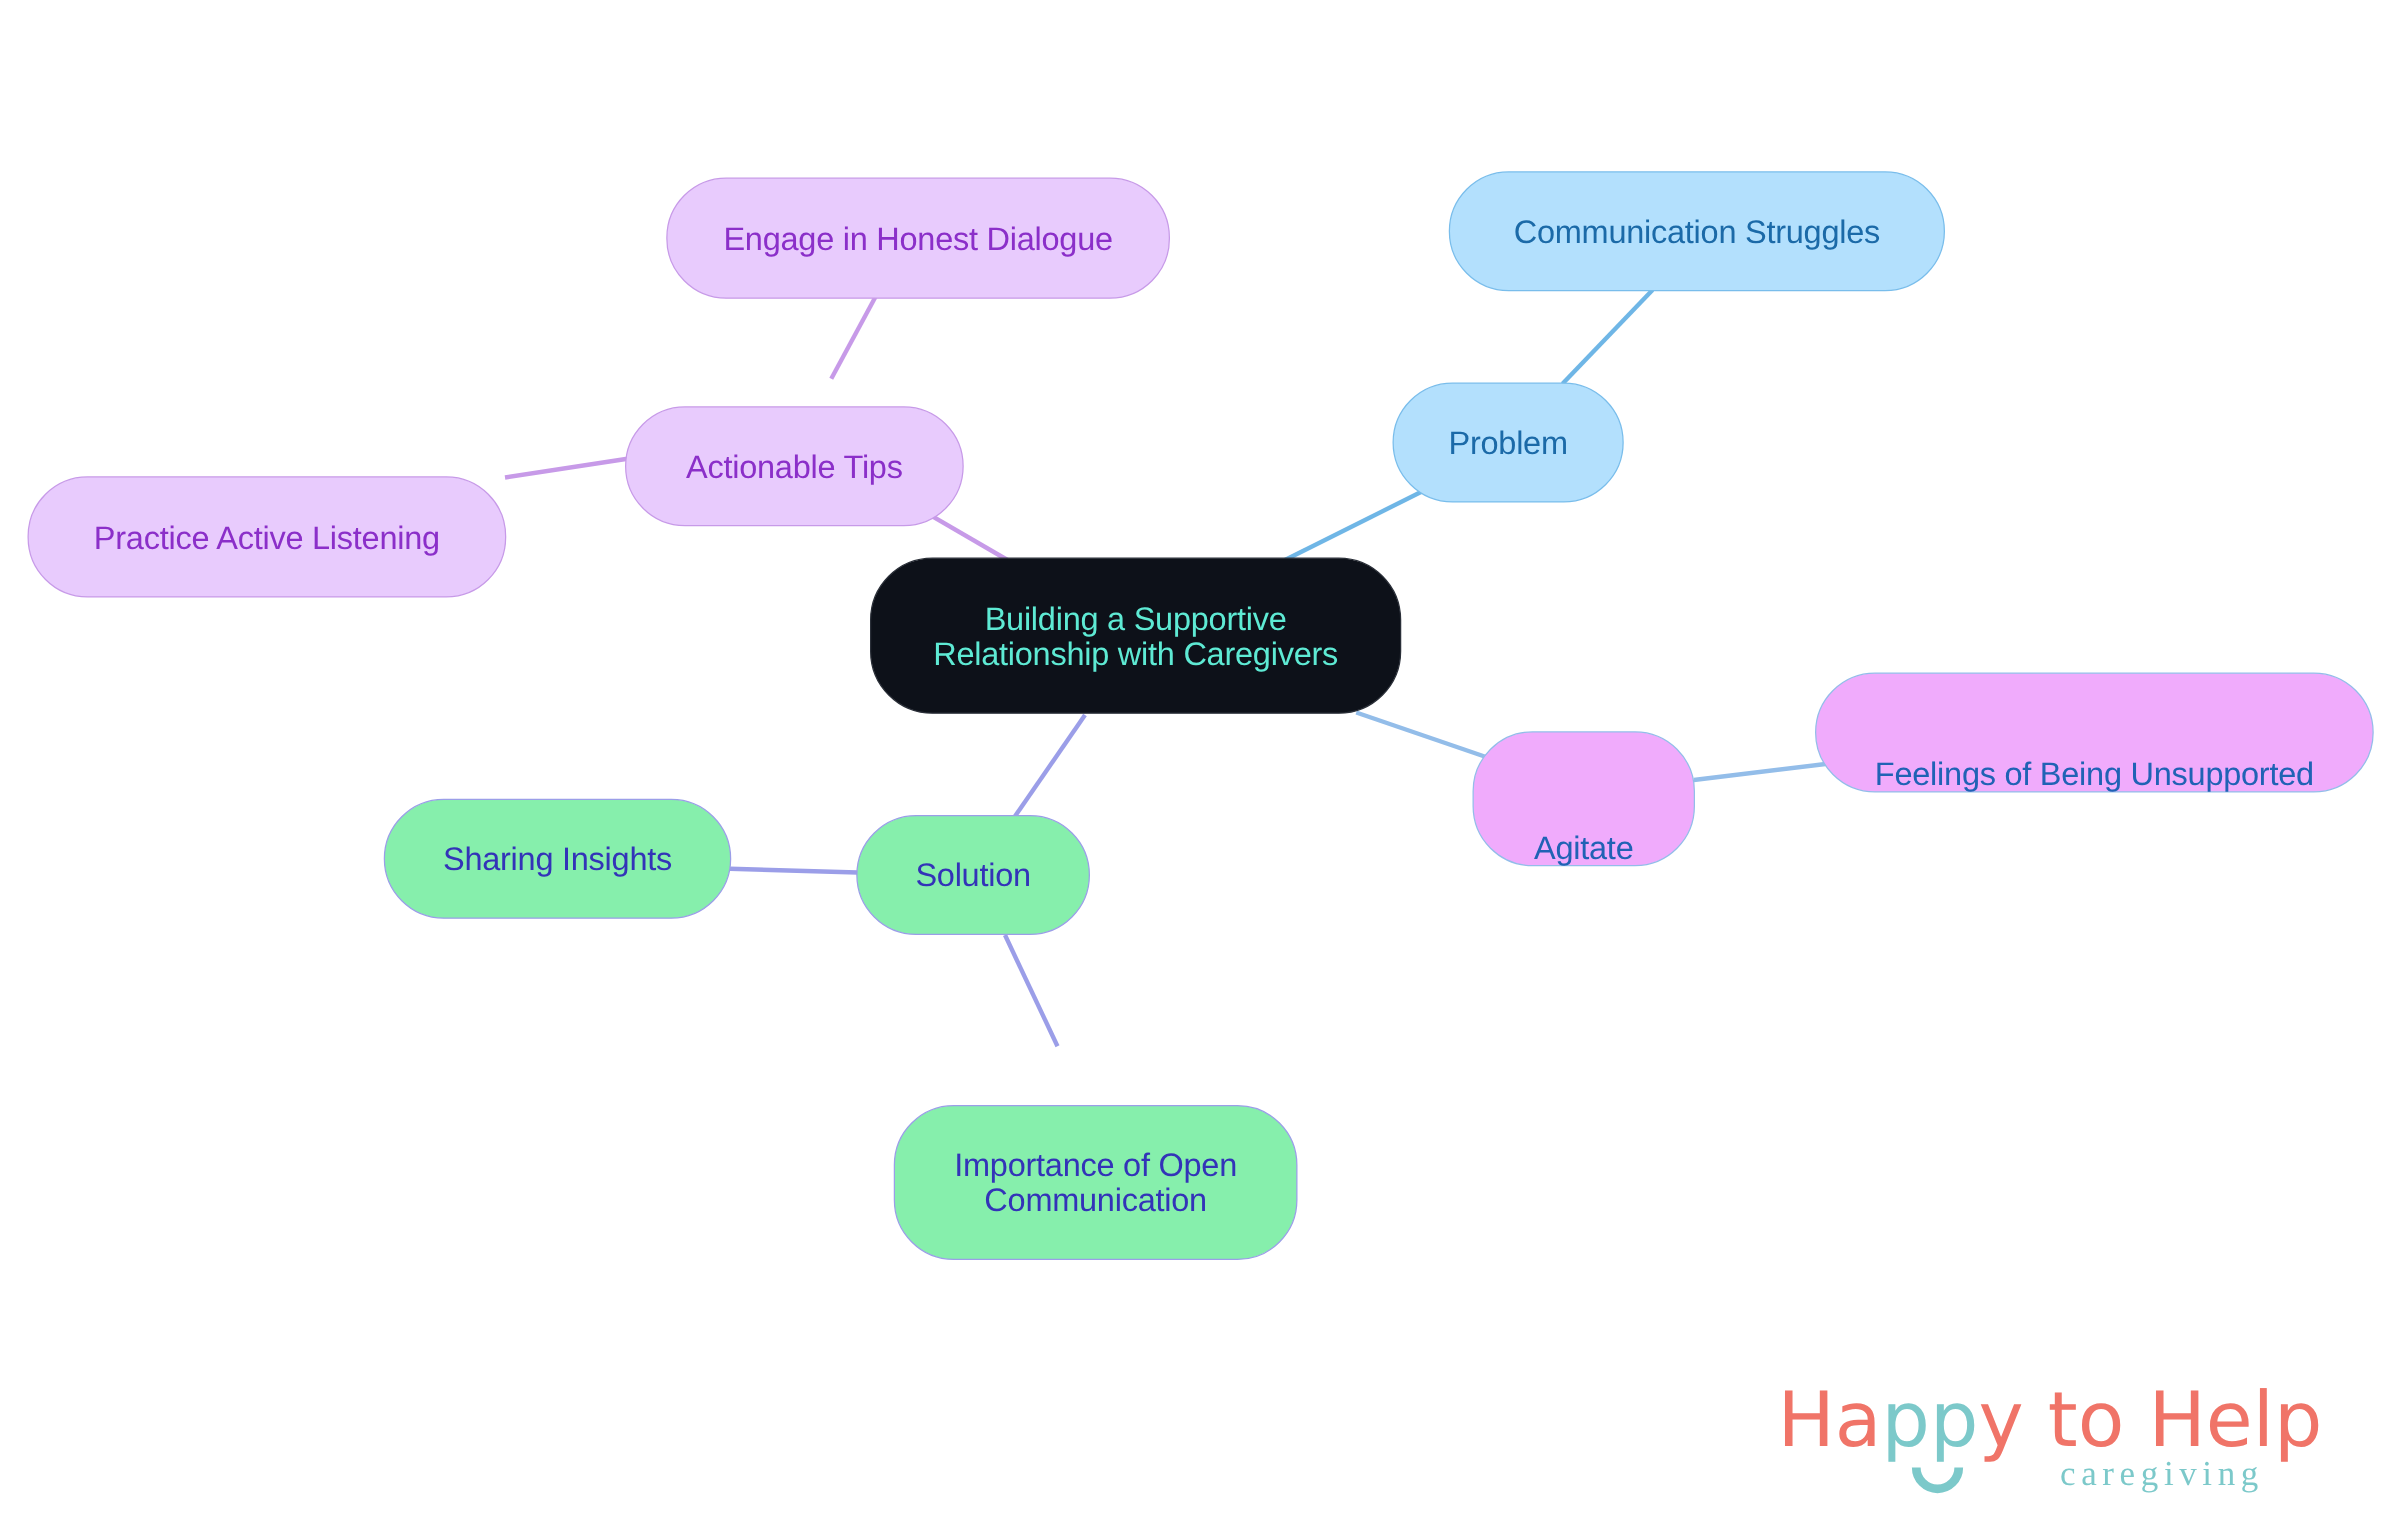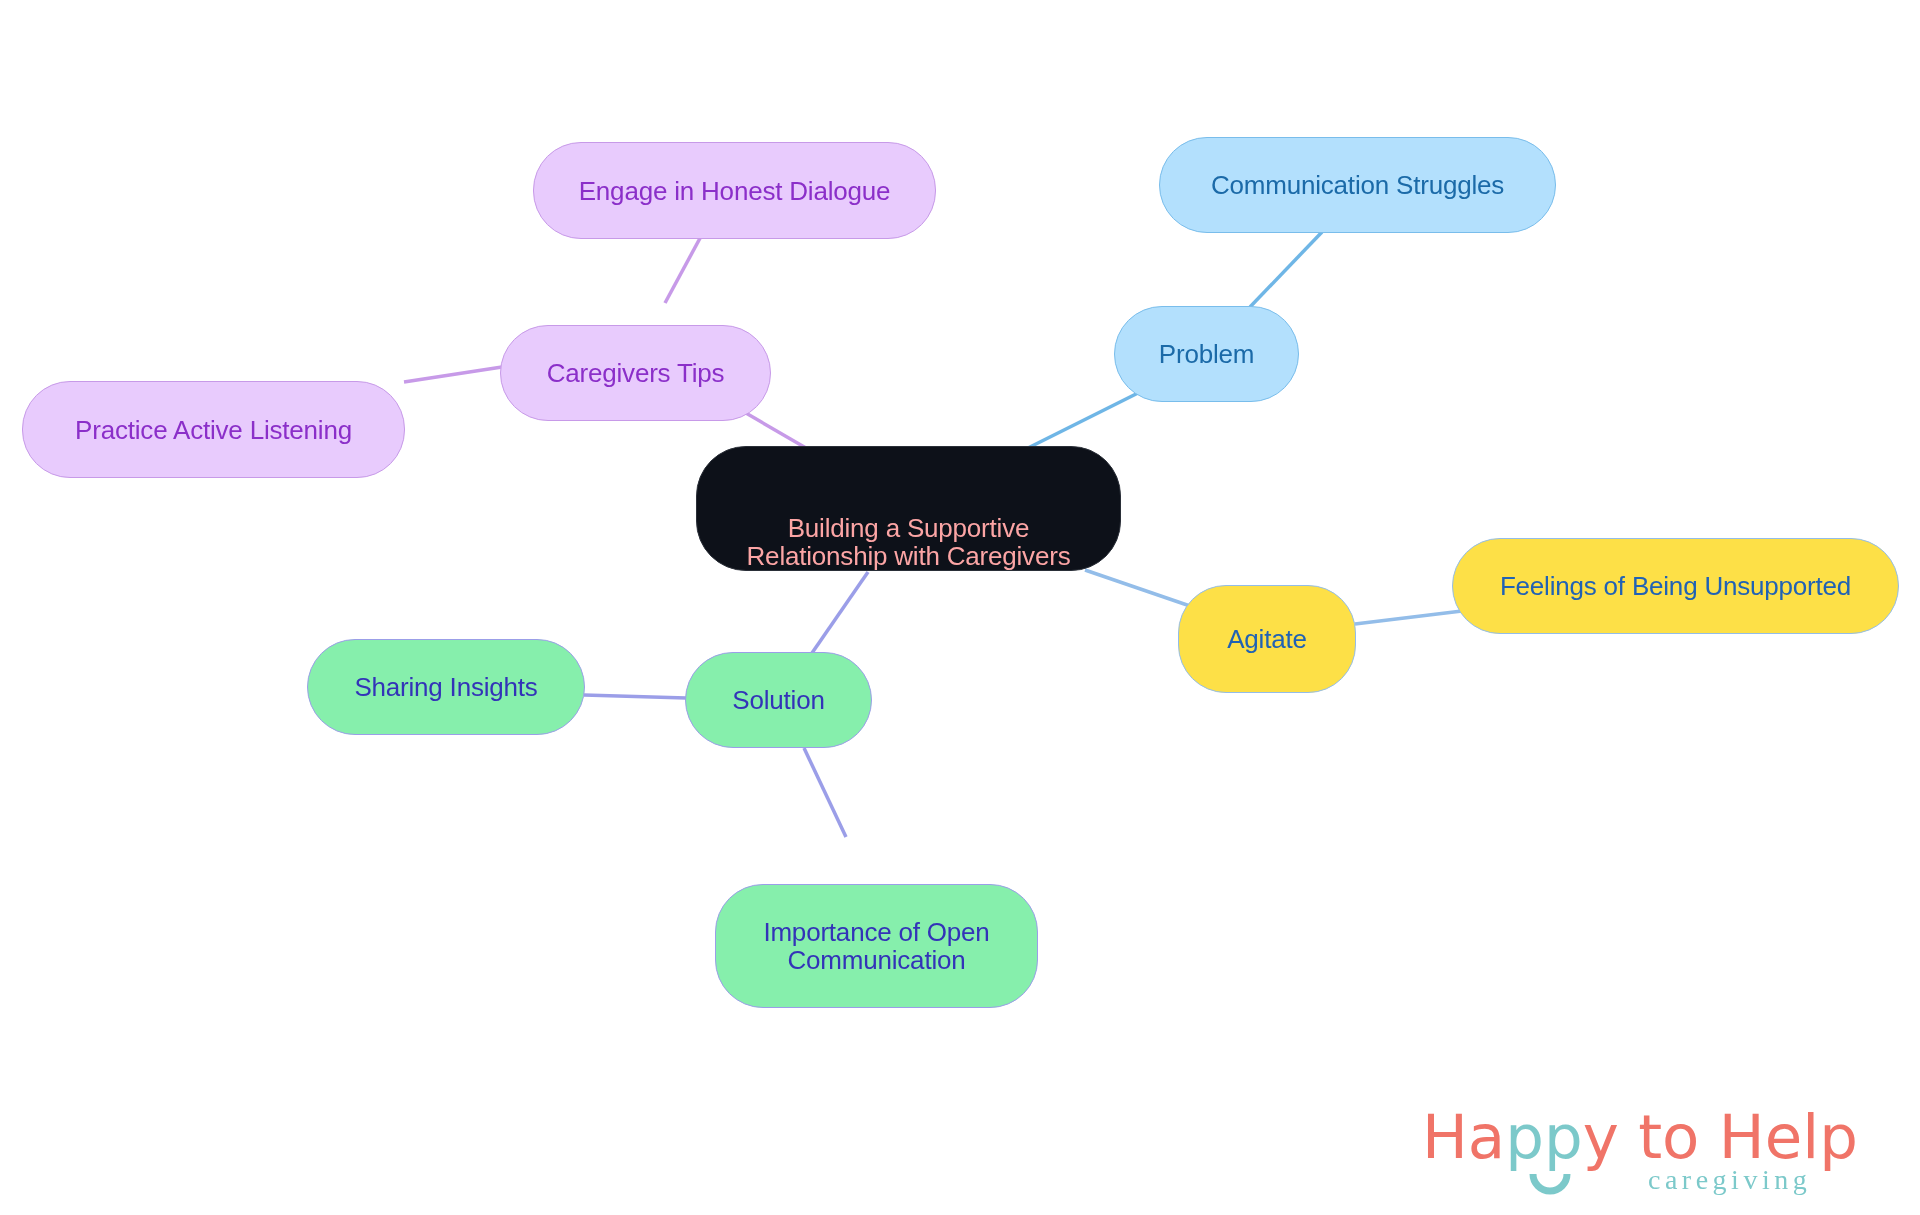--- a/index.html
+++ b/index.html
@@ -37,42 +37,42 @@
       font-size: 26px;
       line-height: 28px;
       letter-spacing: -0.2px;
       cursor: pointer;
       padding: 0 20px;
     }
     .node span { white-space: pre-line; }
     .root {
       background: #0d1119;
       border-color: #2a2f38;
-      color: #fca5a5;
+      color: #5eead4;
       font-size: 26px;
       line-height: 28px;
       border-radius: 50px;
-      align-items: flex-end;
     }
     .purple {
       background: #e8cbfd;
       border-color: #c79ae8;
       color: #8b2fc9;
       margin-top: 23px;
     }
     .blue {
       background: #b3e0fd;
       border-color: #79bdeb;
       color: #1b6aa8;
       justify-content: center;
     }
     .lightblue {
-      background: #fde047;
+      background: #f0abfc;
       border-color: #93bde9;
       color: #2062b5;
+      align-items: flex-end;
     }
     .indigo {
       background: #86efac;
       border-color: #9b9ee8;
       color: #3333b8;
     }
     #logo {
       position: absolute;
       left: 1420px;
       top: 1105px;
@@ -138,21 +138,21 @@
 
     <line x1="804" y1="748" x2="846" y2="837" stroke="#9b9ee8" stroke-width="3.5"></line>
   </svg>
 
   <div class="node root" style="left:696px; top:446px; width:425px; height:125px;">
     <span>Building a Supportive
 Relationship with Caregivers</span>
   </div>
 
   <div class="node purple" style="left:500px; top:302px; width:271px; height:96px;">
-    <span>Caregivers Tips</span>
+    <span>Actionable Tips</span>
   </div>
   <div class="node purple" style="left:533px; top:119px; width:403px; height:97px;">
     <span>Engage in Honest Dialogue</span>
   </div>
   <div class="node purple" style="left:22px; top:358px; width:383px; height:97px;">
     <span>Practice Active Listening</span>
   </div>
 
   <div class="node blue" style="left:1114px; top:306px; width:185px; height:96px;">
     <span>Problem</span>

